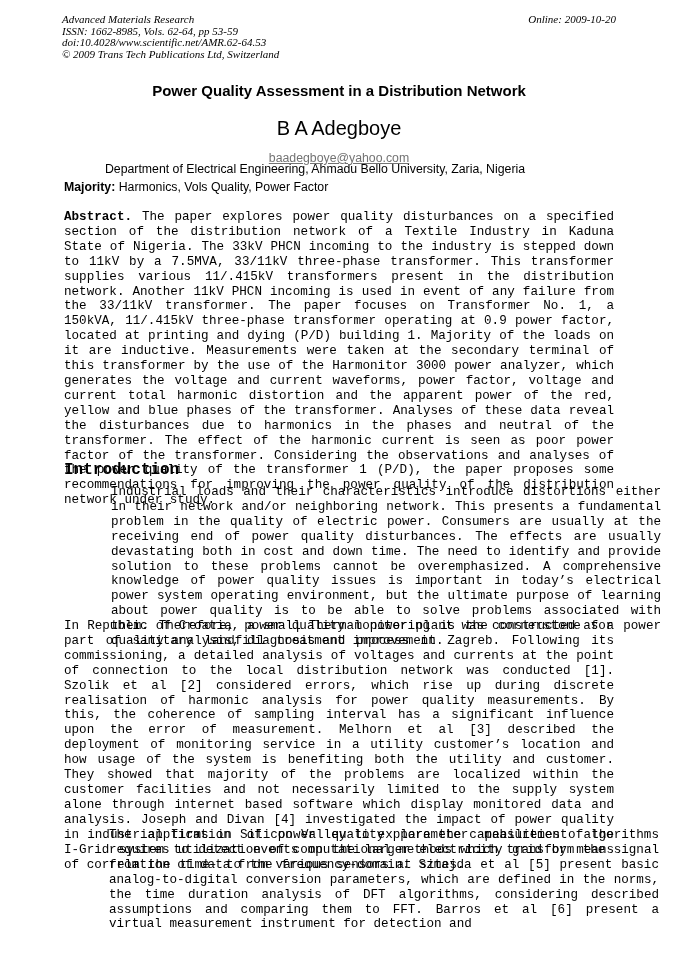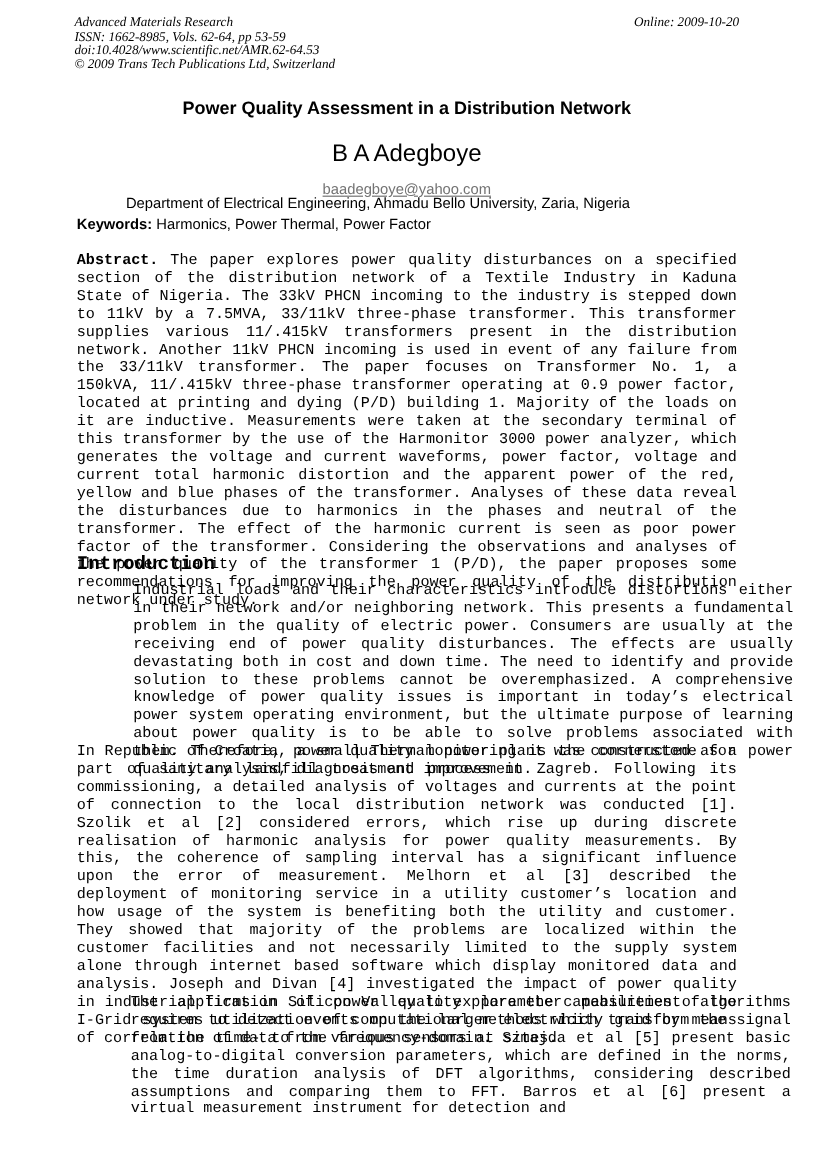--- a/index.html
+++ b/index.html
@@ -37,22 +37,22 @@
   <div class="hdr-right">Online: 2009-10-20</div>
 
   <div class="title">Power Quality Assessment in a Distribution Network</div>
   <div class="author">B A Adegboye</div>
   <div class="affil">Department of Electrical Engineering, Ahmadu Bello University, Zaria, Nigeria</div>
   <div class="email">
     <a style="color: #737373;">baadegboye@yahoo.com</a>
   </div>
 
   <div class="keywords">
-    <b>Keywords:</b>
-    <span>Harmonics, Power Thermal, Power Factor</span>
+    <b>Majority:</b>
+    <span>Harmonics, Vols Quality, Power Factor</span>
   </div>
 
   <div class="body-text abstract">
     <b>Abstract.</b>
     <span>The paper explores power quality disturbances on a specified section of the distribution network of a Textile Industry in Kaduna State of Nigeria. The 33kV PHCN incoming to the industry is stepped down to 11kV by a 7.5MVA, 33/11kV three-phase transformer. This transformer supplies various 11/.415kV transformers present in the distribution network. Another 11kV PHCN incoming is used in event of any failure from the 33/11kV transformer. The paper focuses on Transformer No. 1, a 150kVA, 11/.415kV three-phase transformer operating at 0.9 power factor, located at printing and dying (P/D) building 1. Majority of the loads on it are inductive. Measurements were taken at the secondary terminal of this transformer by the use of the Harmonitor 3000 power analyzer, which generates the voltage and current waveforms, power factor, voltage and current total harmonic distortion and the apparent power of the red, yellow and blue phases of the transformer. Analyses of these data reveal the disturbances due to harmonics in the phases and neutral of the transformer. The effect of the harmonic current is seen as poor power factor of the transformer. Considering the observations and analyses of the power quality of the transformer 1 (P/D), the paper proposes some recommendations for improving the power quality of the distribution network under study.</span>
   </div>
 
   <div class="intro-h">Introduction</div>
 
   <div class="body-text p1">Industrial loads and their characteristics introduce distortions either in their network and/or neighboring network. This presents a fundamental problem in the quality of electric power. Consumers are usually at the receiving end of power quality disturbances. The effects are usually devastating both in cost and down time. The need to identify and provide solution to these problems cannot be overemphasized. A comprehensive knowledge of power quality issues is important in today’s electrical power system operating environment, but the ultimate purpose of learning about power quality is to be able to solve problems associated with them. Therefore, power quality monitoring is the cornerstone for power quality analysis, diagnosis and improvement.</div>

